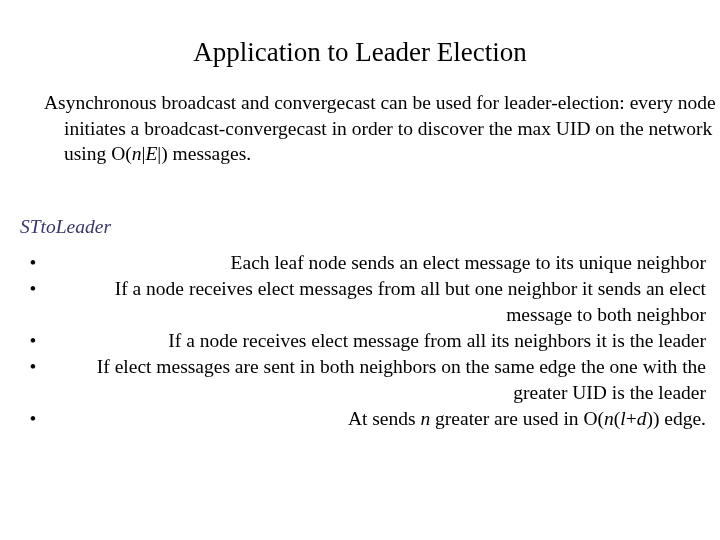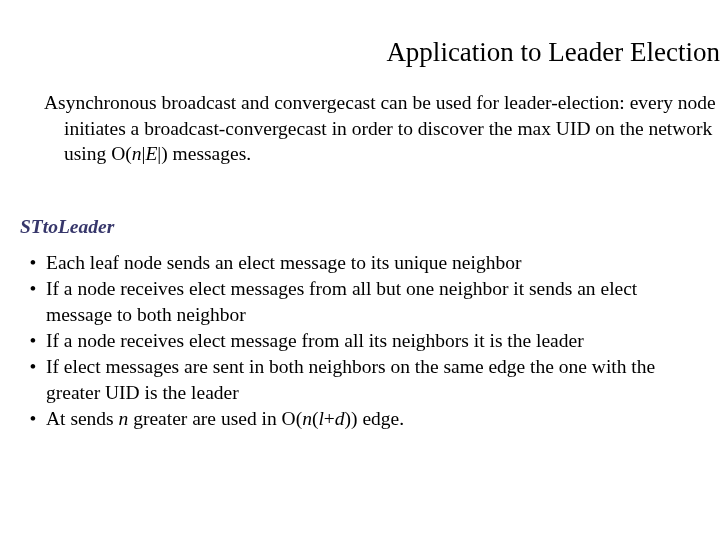--- a/index.html
+++ b/index.html
@@ -24,21 +24,21 @@
     height: 540px;
     box-sizing: border-box;
   }
 
   
   .slide-title {
     position: absolute;
     left: 0;
     top: 36px;
     width: 720px;
-    text-align: right;
+    text-align: center;
     font-size: 27px;
     line-height: 32px;
     font-weight: normal;
     color: #000000;
     letter-spacing: 0px;
     white-space: nowrap;
   }
 
   
   .intro-para {
@@ -62,21 +62,20 @@
   
   .sub-heading {
     position: absolute;
     left: 20px;
     top: 215px;
     font-size: 19.5px;
     line-height: 24px;
     font-style: italic;
     color: #37376b;
     white-space: nowrap;
-    font-weight: bold;
   }
 
   
   .bullet-list {
     position: absolute;
     left: 20px;
     top: 250px;
     width: 686px;
     margin: 0;
     padding: 0;
@@ -95,20 +94,21 @@
     left: 6px;
     top: 0;
     width: 14px;
     font-size: 19.5px;
     line-height: 26px;
     text-align: center;
     color: #000000;
   }
   .bullet-text {
     display: block;
+    text-align: right;
   }
 
   em.math {
     font-style: italic;
   }
   .upright {
     font-style: normal;
   }
 </style>
 </head>

